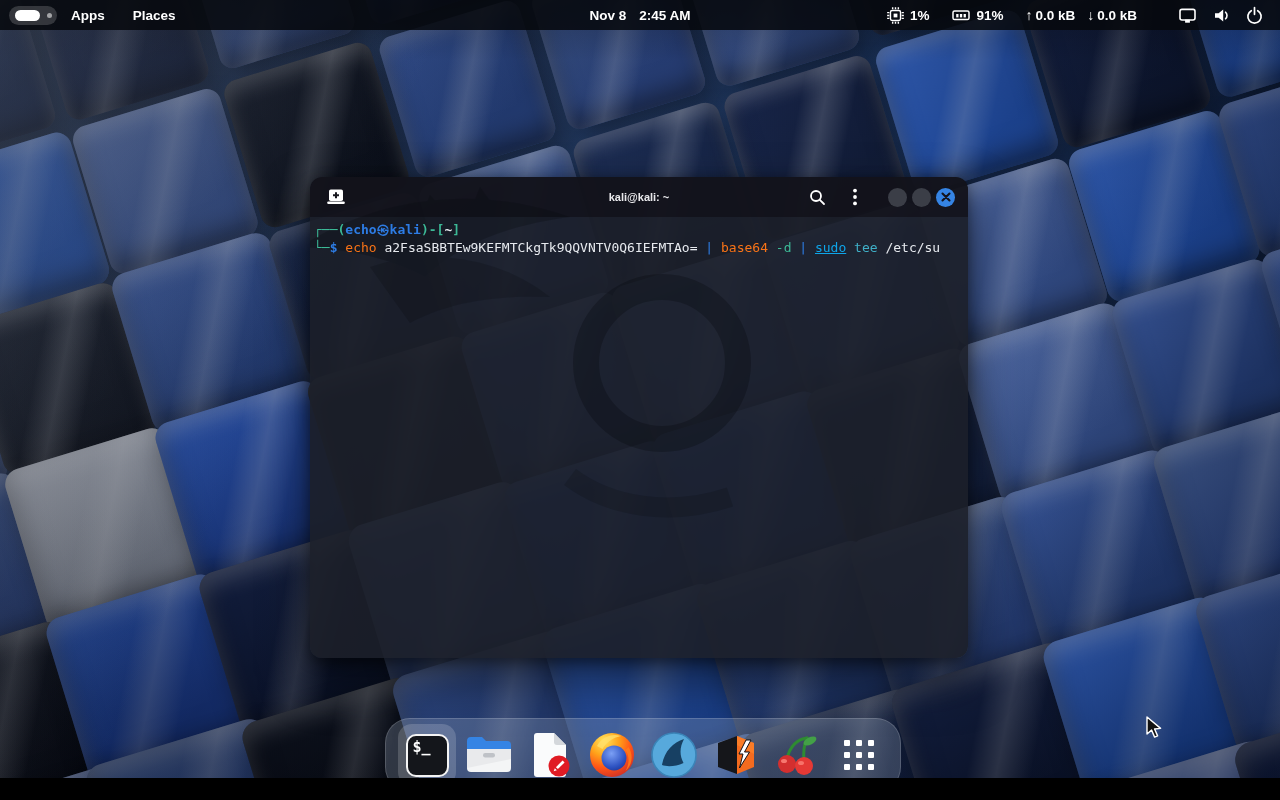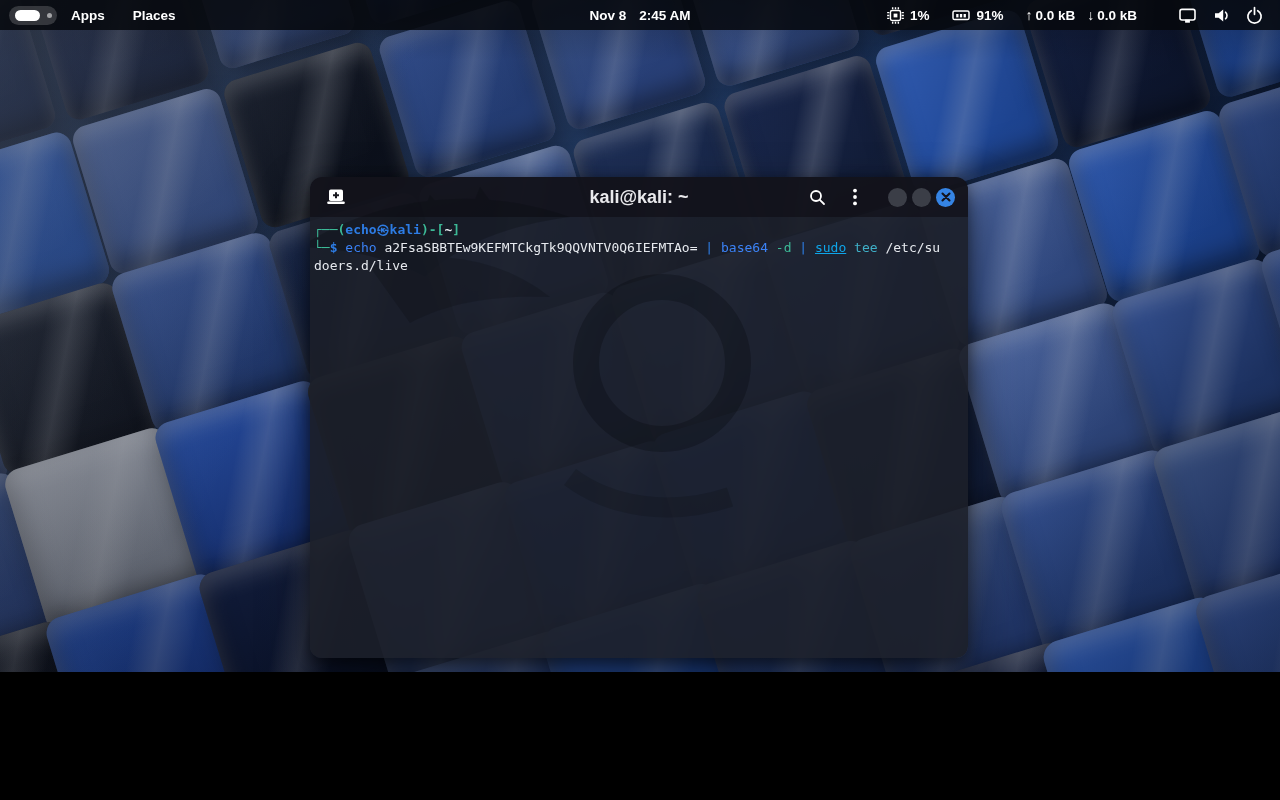--- a/index.html
+++ b/index.html
@@ -1,16 +1,16 @@
 <!DOCTYPE html>
 <html><head>
 <meta charset="utf-8">
 <style>
   html,body{margin:0;padding:0;background:#000;}
-  #screen{position:relative;width:1280px;height:672px;overflow:hidden;
+  #screen{position:relative;width:1280px;height:778px;overflow:hidden;
     font-family:"Liberation Sans",sans-serif;background:#0b1426;}
 
   
   #wallpaper{position:absolute;inset:0;overflow:hidden;
     background:linear-gradient(125deg,#20324f 0%,#28436e 30%,#1b3a6b 55%,#0e1d3a 100%);}
   #cubefield{position:absolute;left:0;top:0;width:1280px;height:800px;
     transform:rotate(-17deg);transform-origin:640px 400px;}
   .cube{position:absolute;width:148px;height:148px;border-radius:14px;}
   .cube .shine{position:absolute;inset:0;border-radius:inherit;
     background:linear-gradient(118deg,transparent 38%,rgba(255,255,255,.20) 50%,transparent 64%);}
@@ -38,21 +38,21 @@
   .ind-txt{margin-left:5px;} .gap22{margin-left:22px;} .gap12{margin-left:12px;} .gap14{margin-left:14px;} .gap40{margin-left:40px;}
   .arrow{font-size:14px;font-weight:600;margin-right:3px;}
 
   
   #terminal{position:absolute;left:310px;top:177px;width:658px;height:481px;
     border-radius:12px;overflow:hidden;z-index:20;
     box-shadow:0 22px 48px rgba(0,0,0,.55),0 4px 14px rgba(0,0,0,.45);}
   #titlebar{position:relative;height:40px;background:rgba(19,19,27,.97);
     display:flex;align-items:center;}
   #term-title{position:absolute;left:0;right:0;text-align:center;
-    color:#e9e9ec;font-size:18px;font-weight:700;pointer-events:none;}
+    color:#e9e9ec;font-size:11px;font-weight:700;pointer-events:none;}
   .newtab-btn{margin-left:14px;width:24px;height:24px;display:flex;align-items:center;
     justify-content:center;border-radius:5px;z-index:2;}
   #titlebar-actions{margin-left:auto;display:flex;align-items:center;z-index:2;
     padding-right:13px;}
   .tb-icon{width:24px;height:24px;display:flex;align-items:center;justify-content:center;}
   .tb-icon.search{margin-right:14px;}
   .tb-icon.kebab{margin-right:16px;}
   .winbtn{width:19px;height:19px;border-radius:50%;margin-left:5px;
     display:flex;align-items:center;justify-content:center;}
   .winbtn.min,.winbtn.max{background:#3b3e47;}
@@ -60,21 +60,21 @@
   #term-body{position:relative;height:441px;background:rgba(27,30,40,.92);
     padding:4px 4px;box-sizing:border-box;}
   #watermark{position:absolute;left:0;top:-40px;pointer-events:none;opacity:.55;}
   #term-lines{position:relative;font:13px/18px "DejaVu Sans Mono",monospace;
     color:#e6e9ee;}
   .term-line{white-space:pre;}
   .s-frame{color:#3cb996;font-weight:bold;}
   .s-user{color:#2d7ce4;font-weight:bold;}
   .s-path{color:#eceff4;font-weight:bold;}
   .s-plain{color:#e6e9ee;}
-  .s-command{color:#3b82f6;}
+  .s-command{color:#f97316;}
   .s-command2{color:#3fb0c8;}
   .s-pipe{color:#2d7ce4;}
   .s-option{color:#3cb996;}
   .s-sudo{color:#0ea5e9;text-decoration:underline;}
 
   
   #dock{position:absolute;left:385px;top:718px;width:516px;height:74px;z-index:25;
     background:rgba(168,180,205,.26);border:1px solid rgba(255,255,255,.16);
     border-radius:25px;display:flex;align-items:center;justify-content:space-between;
     padding:0 12px;box-sizing:border-box;}
@@ -383,21 +383,20 @@
           <path d="M120 18 L150 52 L108 48Z" fill="#0a0c12" stroke="none"></path>
           <path d="M170 10 L196 46 L156 44Z" fill="#0a0c12" stroke="none"></path>
           <path d="M60 90 C120 70 190 80 240 120 C190 118 140 124 100 146Z" fill="#0a0c12" stroke="none" opacity=".8"></path>
           <circle cx="352" cy="186" r="76" stroke-width="26"></circle>
           <path d="M260 300 C300 330 360 340 420 320" stroke-width="20" opacity=".6"></path>
         </g>
       </svg>
       <div id="term-lines">
           <div class="term-line"><span class="s-frame">┌──(</span><span class="s-user">echo㉿kali</span><span class="s-frame">)-[</span><span class="s-path">~</span><span class="s-frame">]</span></div>
           <div class="term-line"><span class="s-frame">└─</span><span class="s-user">$</span><span class="s-plain"> </span><span class="s-command">echo</span><span class="s-plain"> a2FsaSBBTEw9KEFMTCkgTk9QQVNTV0Q6IEFMTAo= </span><span class="s-pipe">|</span><span class="s-plain"> </span><span class="s-command">base64</span><span class="s-plain"> </span><span class="s-option">-d</span><span class="s-plain"> </span><span class="s-pipe">|</span><span class="s-plain"> </span><span class="s-sudo">sudo</span><span class="s-plain"> </span><span class="s-command2">tee</span><span class="s-plain"> /etc/su</span></div>
-          <div class="term-line"><span class="s-plain">doers.d/live</span></div>
         </div>
     </div>
   </div>
 
   <div id="dock">
 
     <div class="dock-item active">
       <div class="dterm">
           <span>$_</span>
         </div>

